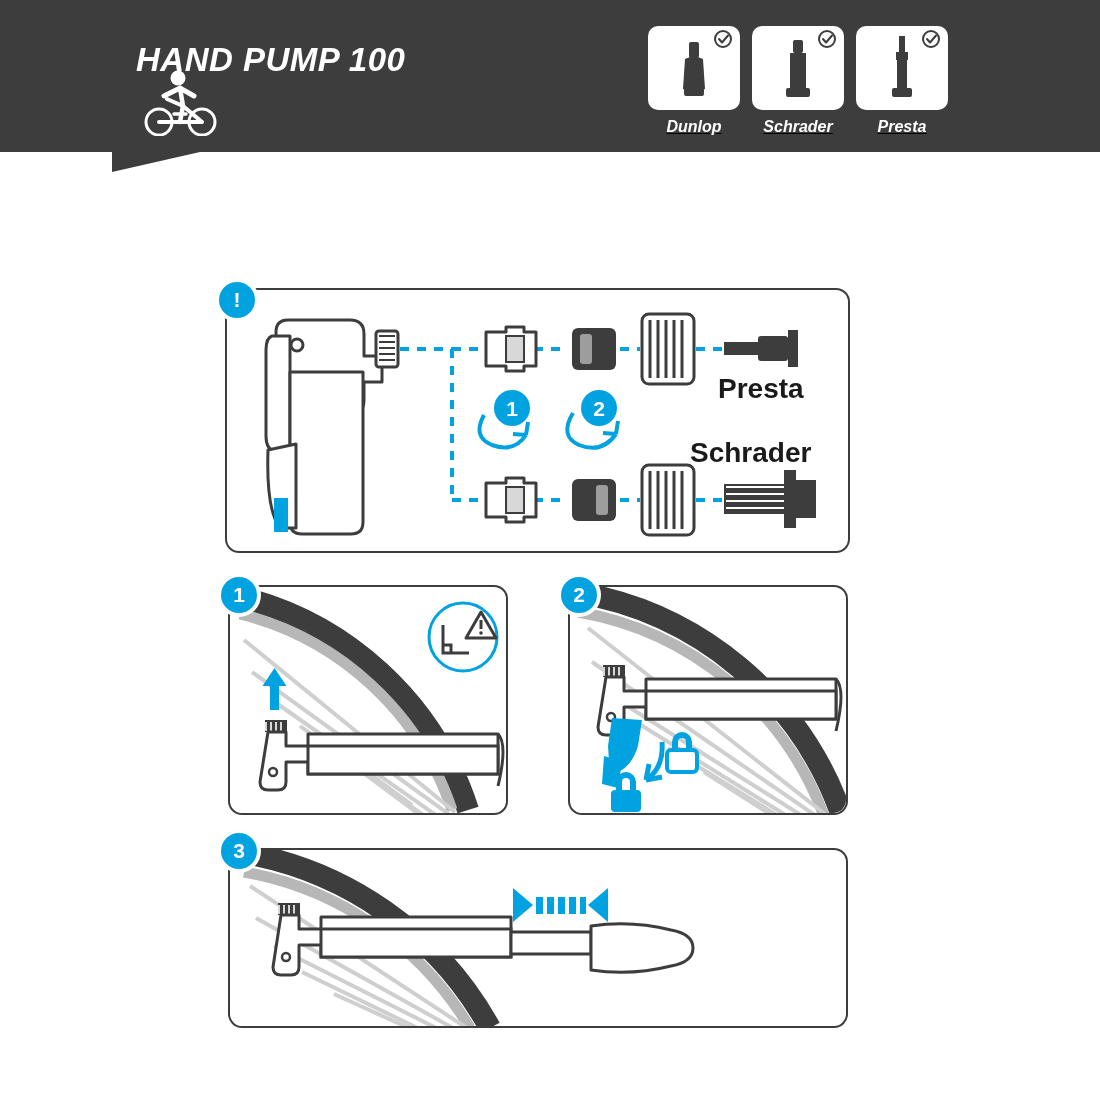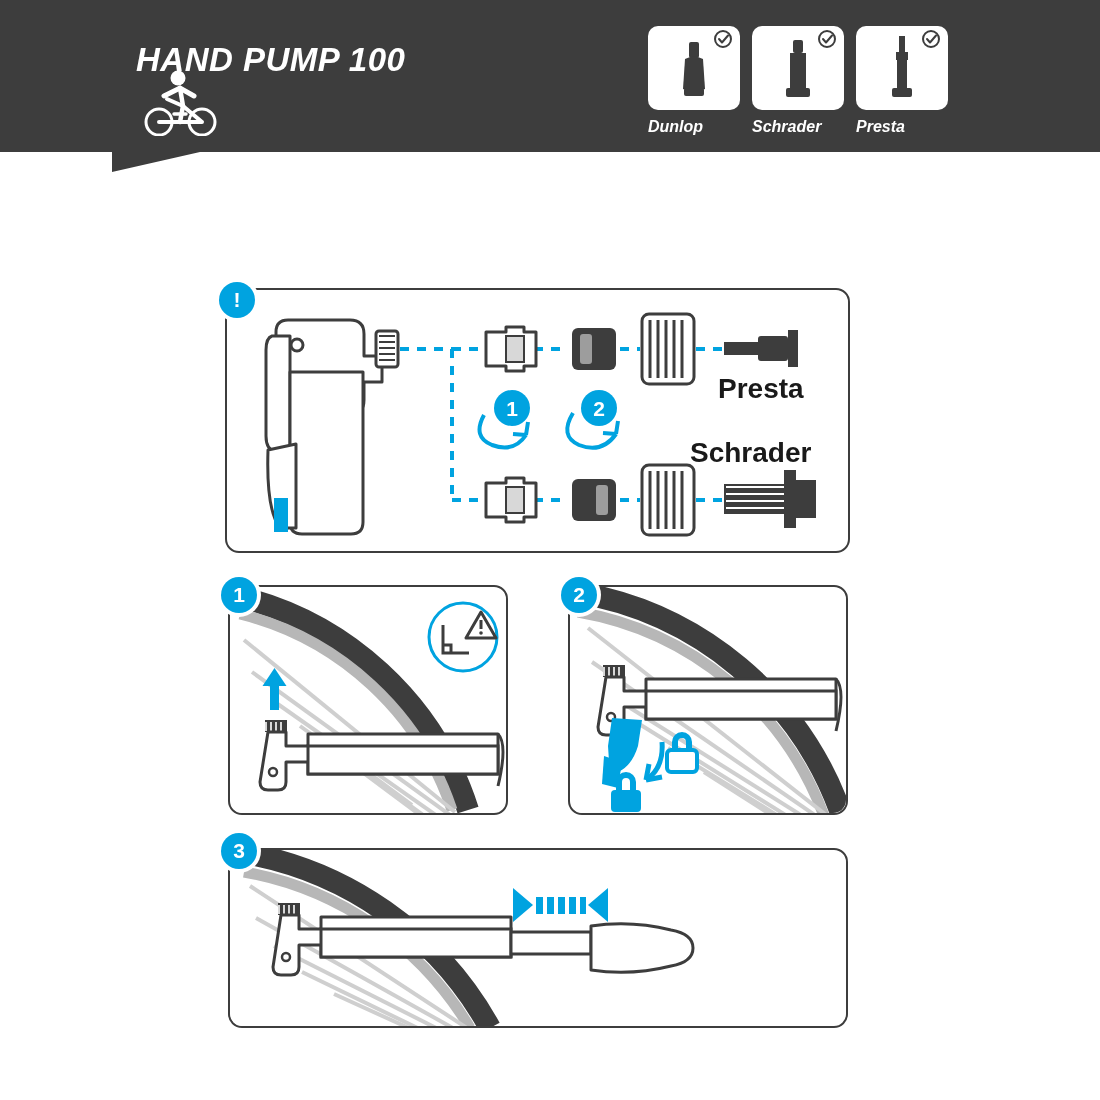--- a/index.html
+++ b/index.html
@@ -47,21 +47,22 @@
 
   
   .valves {
     position: absolute;
     left: 648px; top: 26px;
     display: flex;
     gap: 12px;
   }
   .valve {
     width: 92px;
-    text-align: left;
+    text-align: center;
+    text-decoration: underline;
   }
   .valve-card {
     width: 92px; height: 84px;
     background: #ffffff;
     border-radius: 10px;
     position: relative;
   }
   .valve-label {
     margin-top: 8px;
     color: #ffffff;

